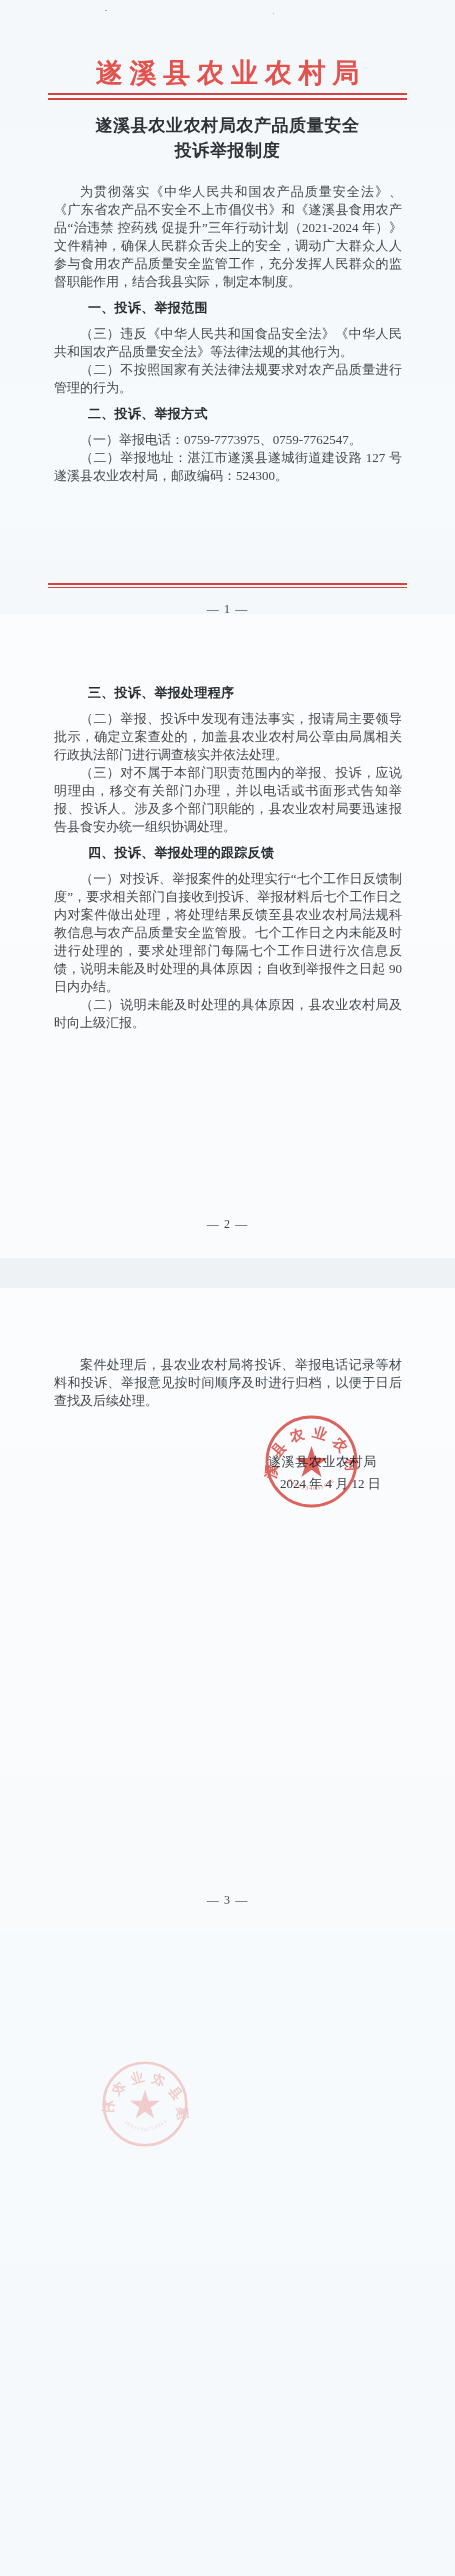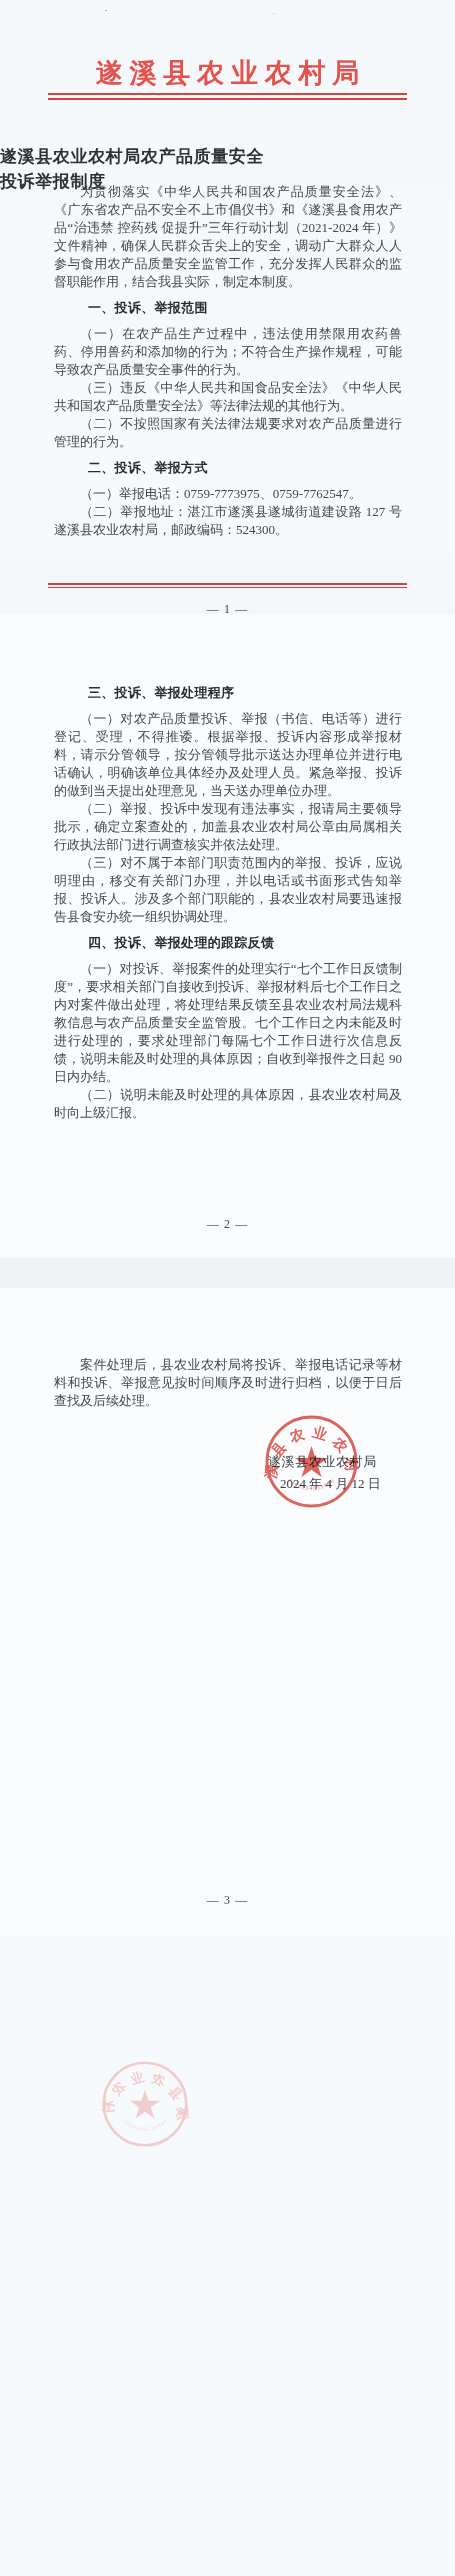--- a/index.html
+++ b/index.html
@@ -23,22 +23,22 @@
     color:var(--accent-red);letter-spacing:6.8px;text-indent:6.8px;
     font-family:"Liberation Serif","DejaVu Serif",serif;
   }
   .header-rule{
     position:absolute;top:93px;left:48px;width:359px;height:2.8px;
     border-top:2.3px solid var(--rule-red);
     border-bottom:2.3px solid var(--rule-red);
   }
   .doc-title{
     position:absolute;top:113px;left:0;width:100%;
-    text-align:left;font-size:17px;font-weight:bold;
-    line-height:25px;color:#2e3236;letter-spacing:0.6px;margin-top:31px;
+    text-align:center;font-size:17px;font-weight:bold;
+    line-height:25px;color:#2e3236;letter-spacing:0.6px;
   }
   .content{
     position:absolute;left:54px;width:348px;
     font-size:13px;line-height:18px;color:var(--ink);
     text-align:justify;
   }
   .c1{top:183px;}
   .c2{top:62px;}
   .c3{top:68px;}
   .para{margin:0;text-indent:2em;}
@@ -102,35 +102,33 @@
     <div class="speck" style="left:273px;top:13px;width:1.1px;height:1.1px;"></div>
     <div class="agency-header">遂溪县农业农村局</div>
     <div class="header-rule"></div>
     <div class="doc-title">
       <div>遂溪县农业农村局农产品质量安全</div>
       <div>投诉举报制度</div>
     </div>
     <div class="content c1">
         <div class="para">为贯彻落实《中华人民共和国农产品质量安全法》、《广东省农产品不安全不上市倡仪书》和《遂溪县食用农产品“治违禁 控药残 促提升”三年行动计划（2021-2024 年）》文件精神，确保人民群众舌尖上的安全，调动广大群众人人参与食用农产品质量安全监管工作，充分发挥人民群众的监督职能作用，结合我县实际，制定本制度。</div>
         <div class="h-line">一、投诉、举报范围</div>
-        <div class="para">（一）在农产品生产过程中，违法使用禁限用农药兽药、停用兽药和添加物的行为；不符合生产操作规程，可能导致农产品质量安全事件的行为。</div>
         <div class="para">（三）违反《中华人民共和国食品安全法》《中华人民共和国农产品质量安全法》等法律法规的其他行为。</div>
         <div class="para">（二）不按照国家有关法律法规要求对农产品质量进行管理的行为。</div>
         <div class="h-line">二、投诉、举报方式</div>
         <div class="para">（一）举报电话：0759-7773975、0759-7762547。</div>
         <div class="para">（二）举报地址：湛江市遂溪县遂城街道建设路 127 号遂溪县农业农村局，邮政编码：524300。</div>
       </div>
     <div class="footer-rule"></div>
     <div class="page-number pn-1">— 1 —</div>
   </div>
 
   <div class="page page-2">
     <div class="content c2">
         <div class="h-line">三、投诉、举报处理程序</div>
-        <div class="para">（一）对农产品质量投诉、举报（书信、电话等）进行登记、受理，不得推诿。根据举报、投诉内容形成举报材料，请示分管领导，按分管领导批示送达办理单位并进行电话确认，明确该单位具体经办及处理人员。紧急举报、投诉的做到当天提出处理意见，当天送办理单位办理。</div>
         <div class="para">（二）举报、投诉中发现有违法事实，报请局主要领导批示，确定立案查处的，加盖县农业农村局公章由局属相关行政执法部门进行调查核实并依法处理。</div>
         <div class="para">（三）对不属于本部门职责范围内的举报、投诉，应说明理由，移交有关部门办理，并以电话或书面形式告知举报、投诉人。涉及多个部门职能的，县农业农村局要迅速报告县食安办统一组织协调处理。</div>
         <div class="h-line">四、投诉、举报处理的跟踪反馈</div>
         <div class="para">（一）对投诉、举报案件的处理实行“七个工作日反馈制度”，要求相关部门自接收到投诉、举报材料后七个工作日之内对案件做出处理，将处理结果反馈至县农业农村局法规科教信息与农产品质量安全监管股。七个工作日之内未能及时进行处理的，要求处理部门每隔七个工作日进行次信息反馈，说明未能及时处理的具体原因；自收到举报件之日起 90 日内办结。</div>
         <div class="para">（二）说明未能及时处理的具体原因，县农业农村局及时向上级汇报。</div>
       </div>
     <div class="page-number pn-2">— 2 —</div>
   </div>
 
   <div class="page page-3">

